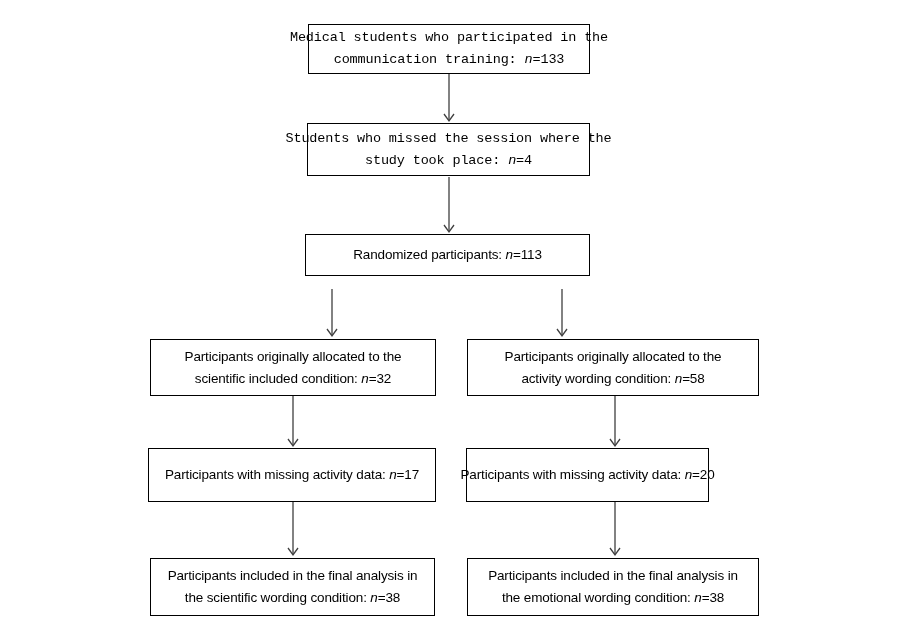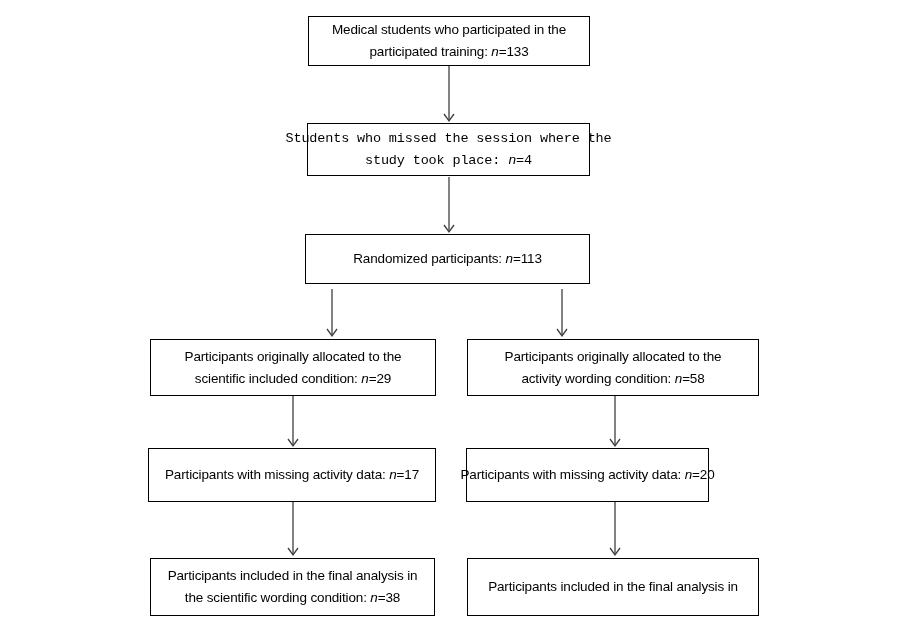--- a/index.html
+++ b/index.html
@@ -39,23 +39,23 @@
   #arrow-layer {
     position: absolute;
     left: 0;
     top: 0;
     width: 900px;
     height: 631px;
     pointer-events: none;
   }
 
   
-  #box-participated        { left: 308px; top: 16px;  width: 282px; height: 50px; }
+  #box-participated        { left: 308px; top: 24px;  width: 282px; height: 50px; font-family: Liberation Mono, monospace; }
   #box-missed-session      { left: 307px; top: 123px; width: 283px; height: 53px; font-family: Liberation Mono, monospace; }
-  #box-randomized          { left: 305px; top: 234px; width: 285px; height: 50px; align-items: center; }
+  #box-randomized          { left: 305px; top: 234px; width: 285px; height: 42px; align-items: center; }
   #box-allocated-scientific{ left: 150px; top: 339px; width: 286px; height: 57px; }
   #box-allocated-emotional { left: 467px; top: 339px; width: 292px; height: 57px; }
   #box-missing-scientific  { left: 148px; top: 448px; width: 288px; height: 54px; justify-content: center; }
   #box-missing-emotional   { left: 466px; top: 448px; width: 243px; height: 54px; }
   #box-final-scientific    { left: 150px; top: 558px; width: 285px; height: 58px; }
   #box-final-emotional     { left: 467px; top: 558px; width: 292px; height: 58px; }
 </style>
 </head>
 <body>
 
@@ -91,35 +91,35 @@
       <path d="M288,548 L293,555 L298,548" fill="none" stroke="#3f3f3f" stroke-width="1.3"></path>
     </g>
     <g>
       <line x1="615" y1="502" x2="615" y2="554" stroke="#3f3f3f" stroke-width="1.3"></line>
       <path d="M610,548 L615,555 L620,548" fill="none" stroke="#3f3f3f" stroke-width="1.3"></path>
     </g>
   </svg>
 
   <div class="fc-box" id="box-participated">
     <div class="fc-line">Medical students who participated in the</div>
-    <div class="fc-line"><span>participated training: </span><span class="n-italic">n</span><span>=133</span></div>
+    <div class="fc-line"><span>communication training: </span><span class="n-italic">n</span><span>=133</span></div>
   </div>
 
   <div class="fc-box" id="box-missed-session">
     <div class="fc-line">Students who missed the session where the</div>
     <div class="fc-line"><span>study took place: </span><span class="n-italic">n</span><span>=4</span></div>
   </div>
 
   <div class="fc-box" id="box-randomized">
     <div class="fc-line"><span>Randomized participants: </span><span class="n-italic">n</span><span>=113</span></div>
   </div>
 
   <div class="fc-box" id="box-allocated-scientific">
     <div class="fc-line">Participants originally allocated to the</div>
-    <div class="fc-line"><span>scientific included condition: </span><span class="n-italic">n</span><span>=29</span></div>
+    <div class="fc-line"><span>scientific included condition: </span><span class="n-italic">n</span><span>=32</span></div>
   </div>
 
   <div class="fc-box" id="box-allocated-emotional">
     <div class="fc-line">Participants originally allocated to the</div>
     <div class="fc-line"><span>activity wording condition: </span><span class="n-italic">n</span><span>=58</span></div>
   </div>
 
   <div class="fc-box" id="box-missing-scientific">
     <div class="fc-line"><span>Participants with missing activity data: </span><span class="n-italic">n</span><span>=17</span></div>
   </div>
@@ -128,15 +128,16 @@
     <div class="fc-line"><span>Participants with missing activity data: </span><span class="n-italic">n</span><span>=20</span></div>
   </div>
 
   <div class="fc-box" id="box-final-scientific">
     <div class="fc-line">Participants included in the final analysis in</div>
     <div class="fc-line"><span>the scientific wording condition: </span><span class="n-italic">n</span><span>=38</span></div>
   </div>
 
   <div class="fc-box" id="box-final-emotional">
     <div class="fc-line">Participants included in the final analysis in</div>
+    <div class="fc-line"><span>the emotional wording condition: </span><span class="n-italic">n</span><span>=38</span></div>
   </div>
 
 </div>
 
 </body></html>

